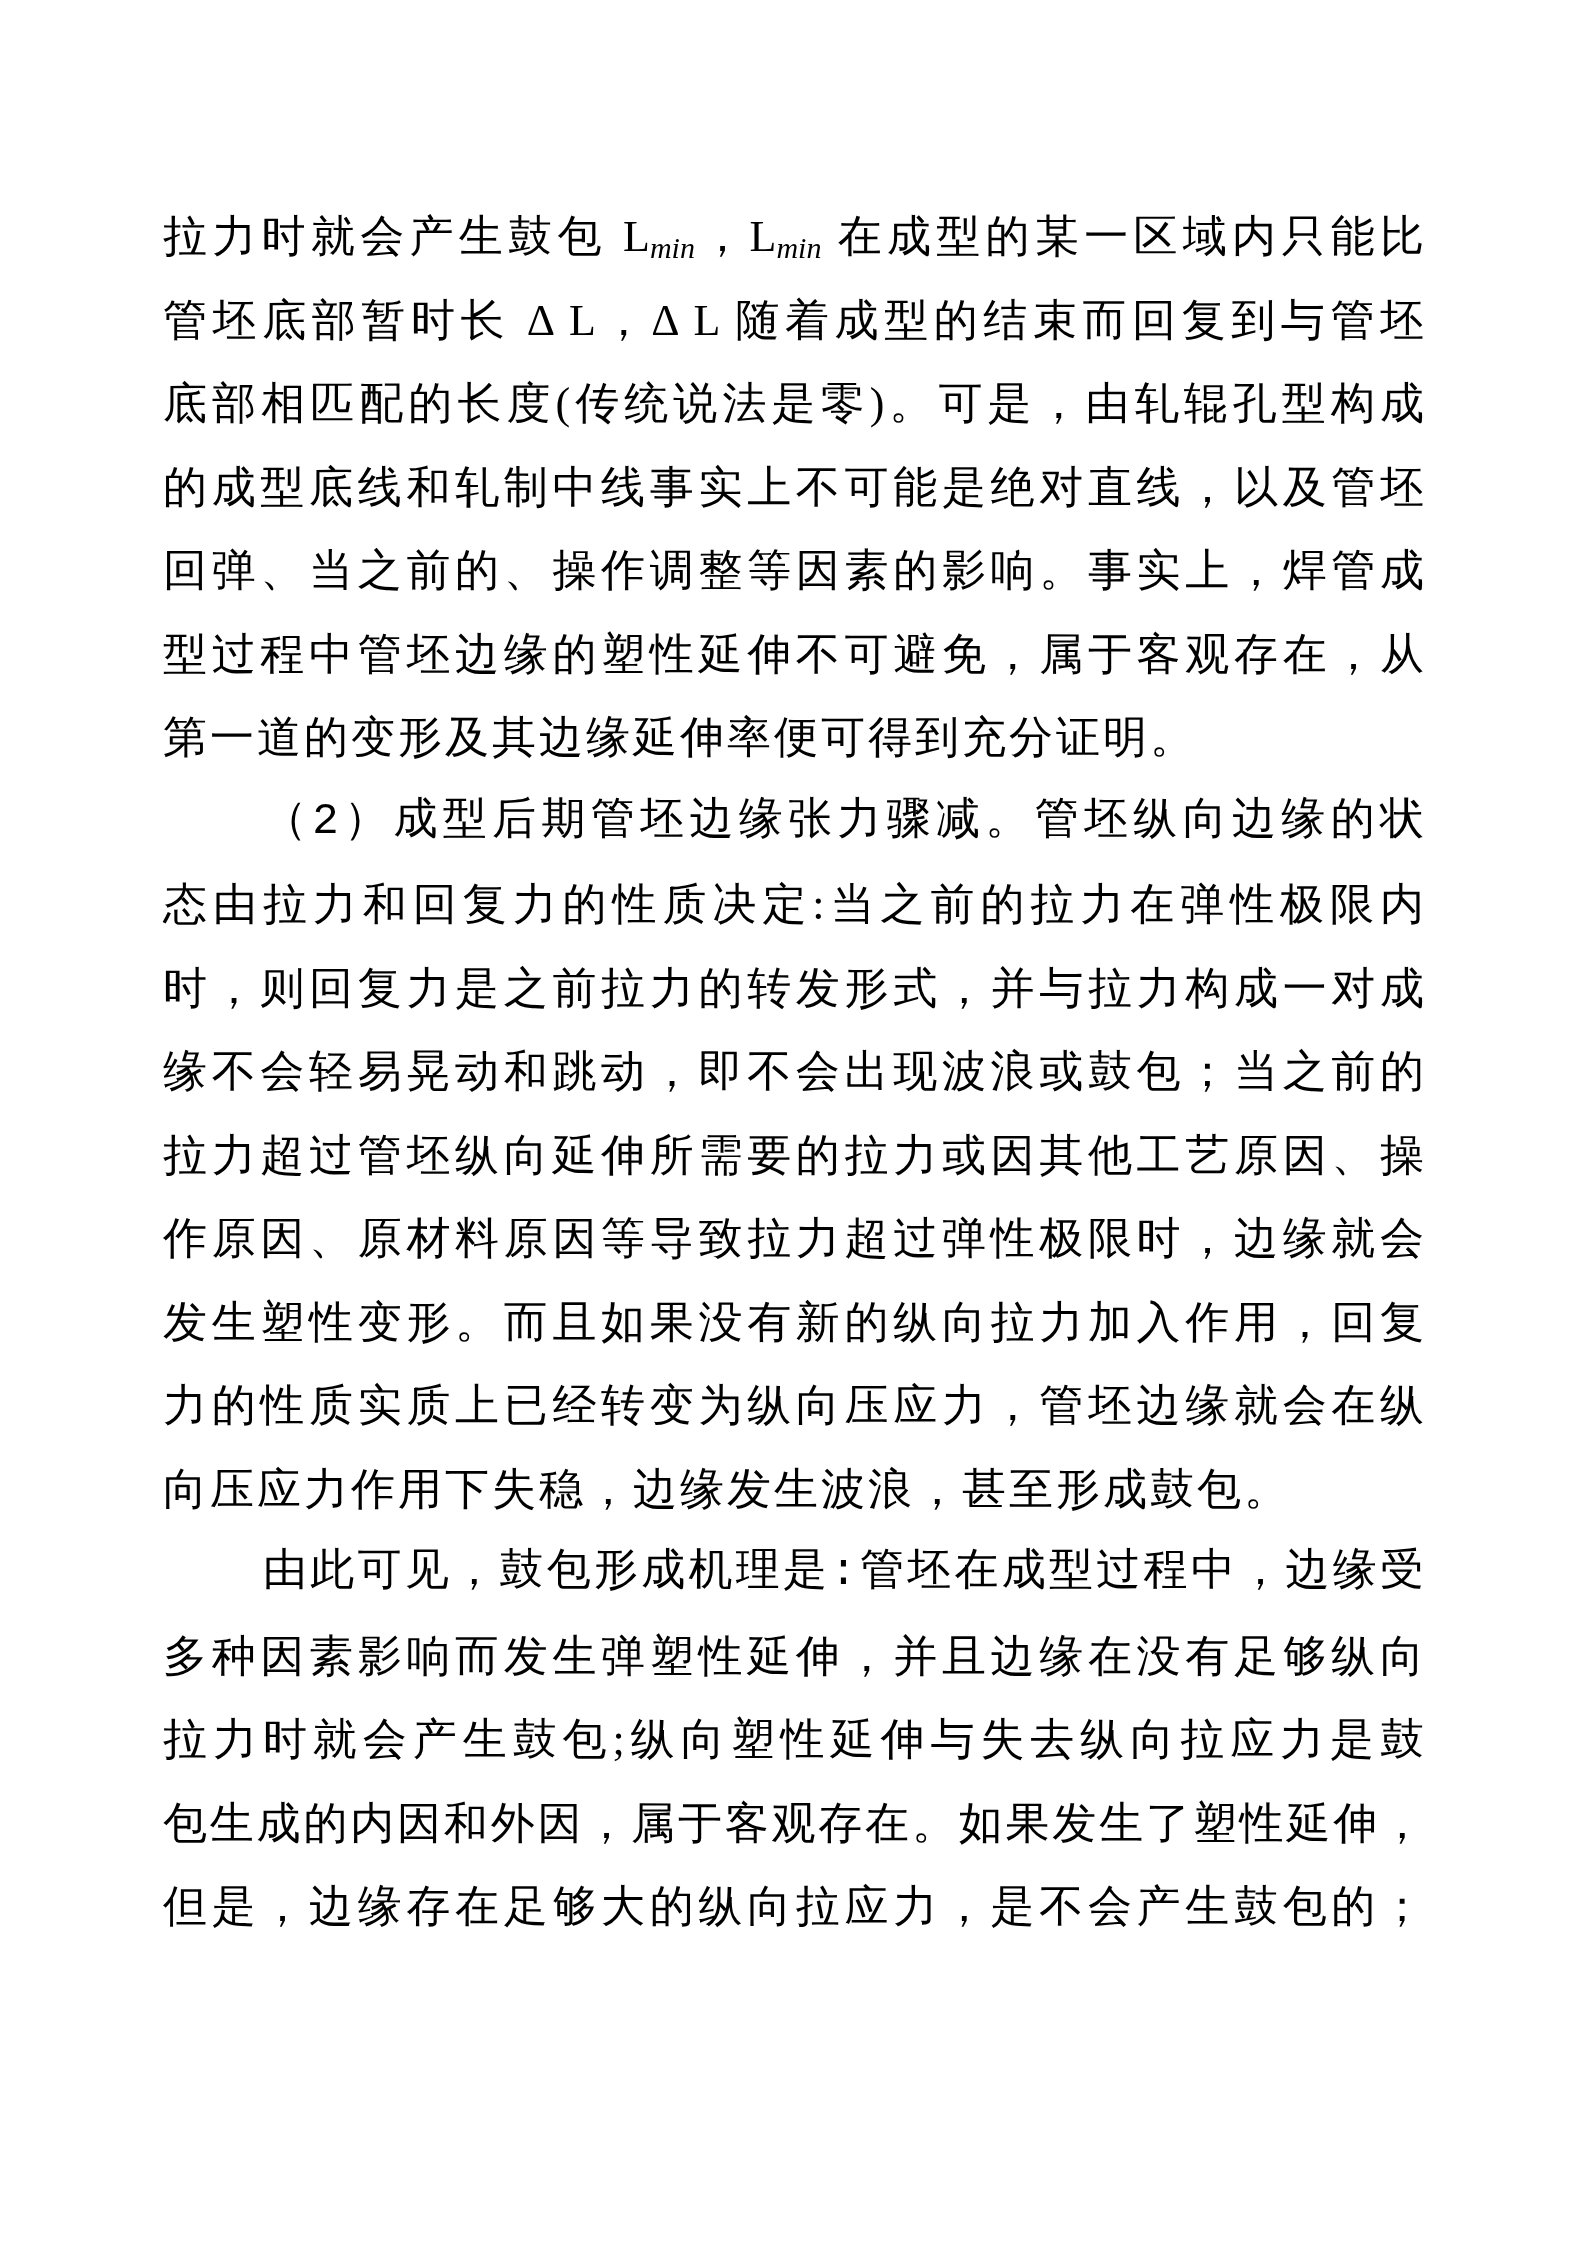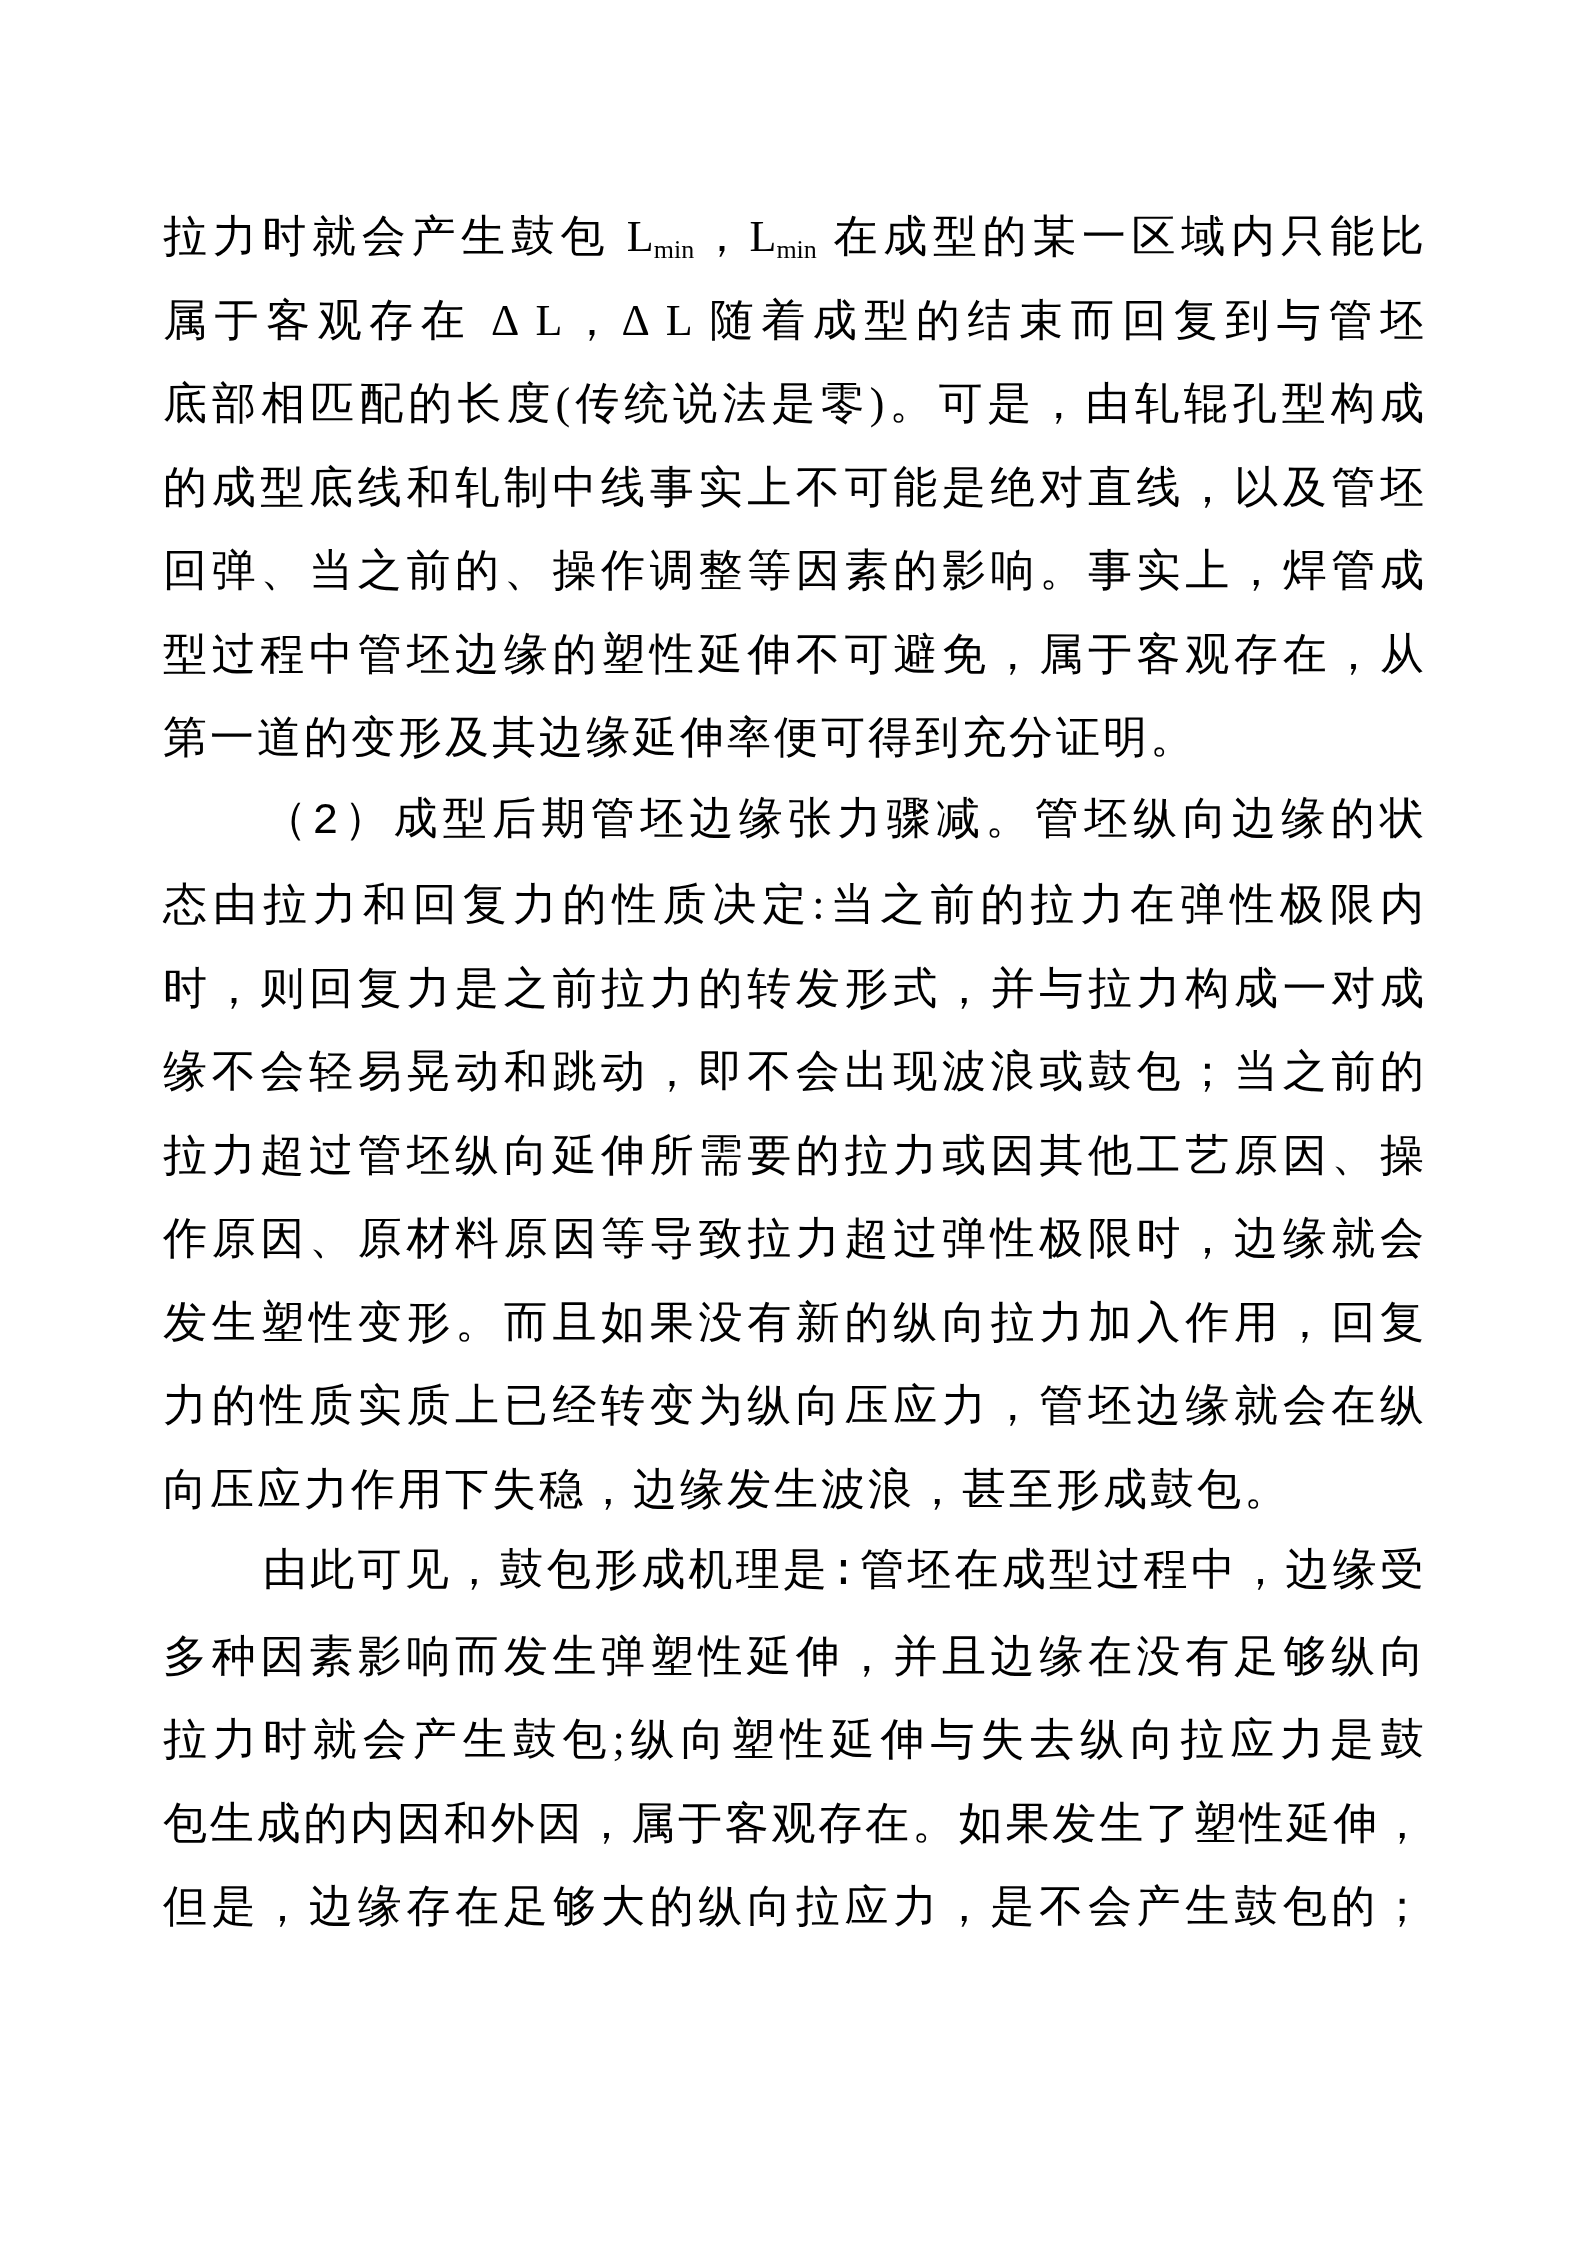--- a/index.html
+++ b/index.html
@@ -35,32 +35,33 @@
   }
   .line.plain {
     text-align: left;
     letter-spacing: 3px;
   }
   .line.indent {
     padding-left: 100px;
     font-family: Liberation Mono, monospace;
   }
   .sub {
-    font-size: 26px;
+    font-size: 30px;
     vertical-align: -7px;
     letter-spacing: 0;
+    font-style: italic;
   }
 </style>
 </head>
 <body>
 
 <div class="page">
   <div class="textblock">
       <div class="line justify"><span>拉力时就会产生鼓包 L</span><span class="sub">min</span><span>，L</span><span class="sub">min</span><span> 在成型的某一区域内只能比</span></div>
-      <div class="line justify">属于客观存在 Δ L，Δ L 随着成型的结束而回复到与管坯</div>
+      <div class="line justify">管坯底部暂时长 Δ L，Δ L 随着成型的结束而回复到与管坯</div>
       <div class="line justify">底部相匹配的长度(传统说法是零)。可是，由轧辊孔型构成</div>
       <div class="line justify">的成型底线和轧制中线事实上不可能是绝对直线，以及管坯</div>
       <div class="line justify">回弹、当之前的、操作调整等因素的影响。事实上，焊管成</div>
       <div class="line justify">型过程中管坯边缘的塑性延伸不可避免，属于客观存在，从</div>
       <div class="line plain">第一道的变形及其边缘延伸率便可得到充分证明。</div>
       <div class="line justify indent">（2）成型后期管坯边缘张力骤减。管坯纵向边缘的状</div>
       <div class="line justify">态由拉力和回复力的性质决定:当之前的拉力在弹性极限内</div>
       <div class="line justify">时，则回复力是之前拉力的转发形式，并与拉力构成一对成</div>
       <div class="line justify">缘不会轻易晃动和跳动，即不会出现波浪或鼓包；当之前的</div>
       <div class="line justify">拉力超过管坯纵向延伸所需要的拉力或因其他工艺原因、操</div>

